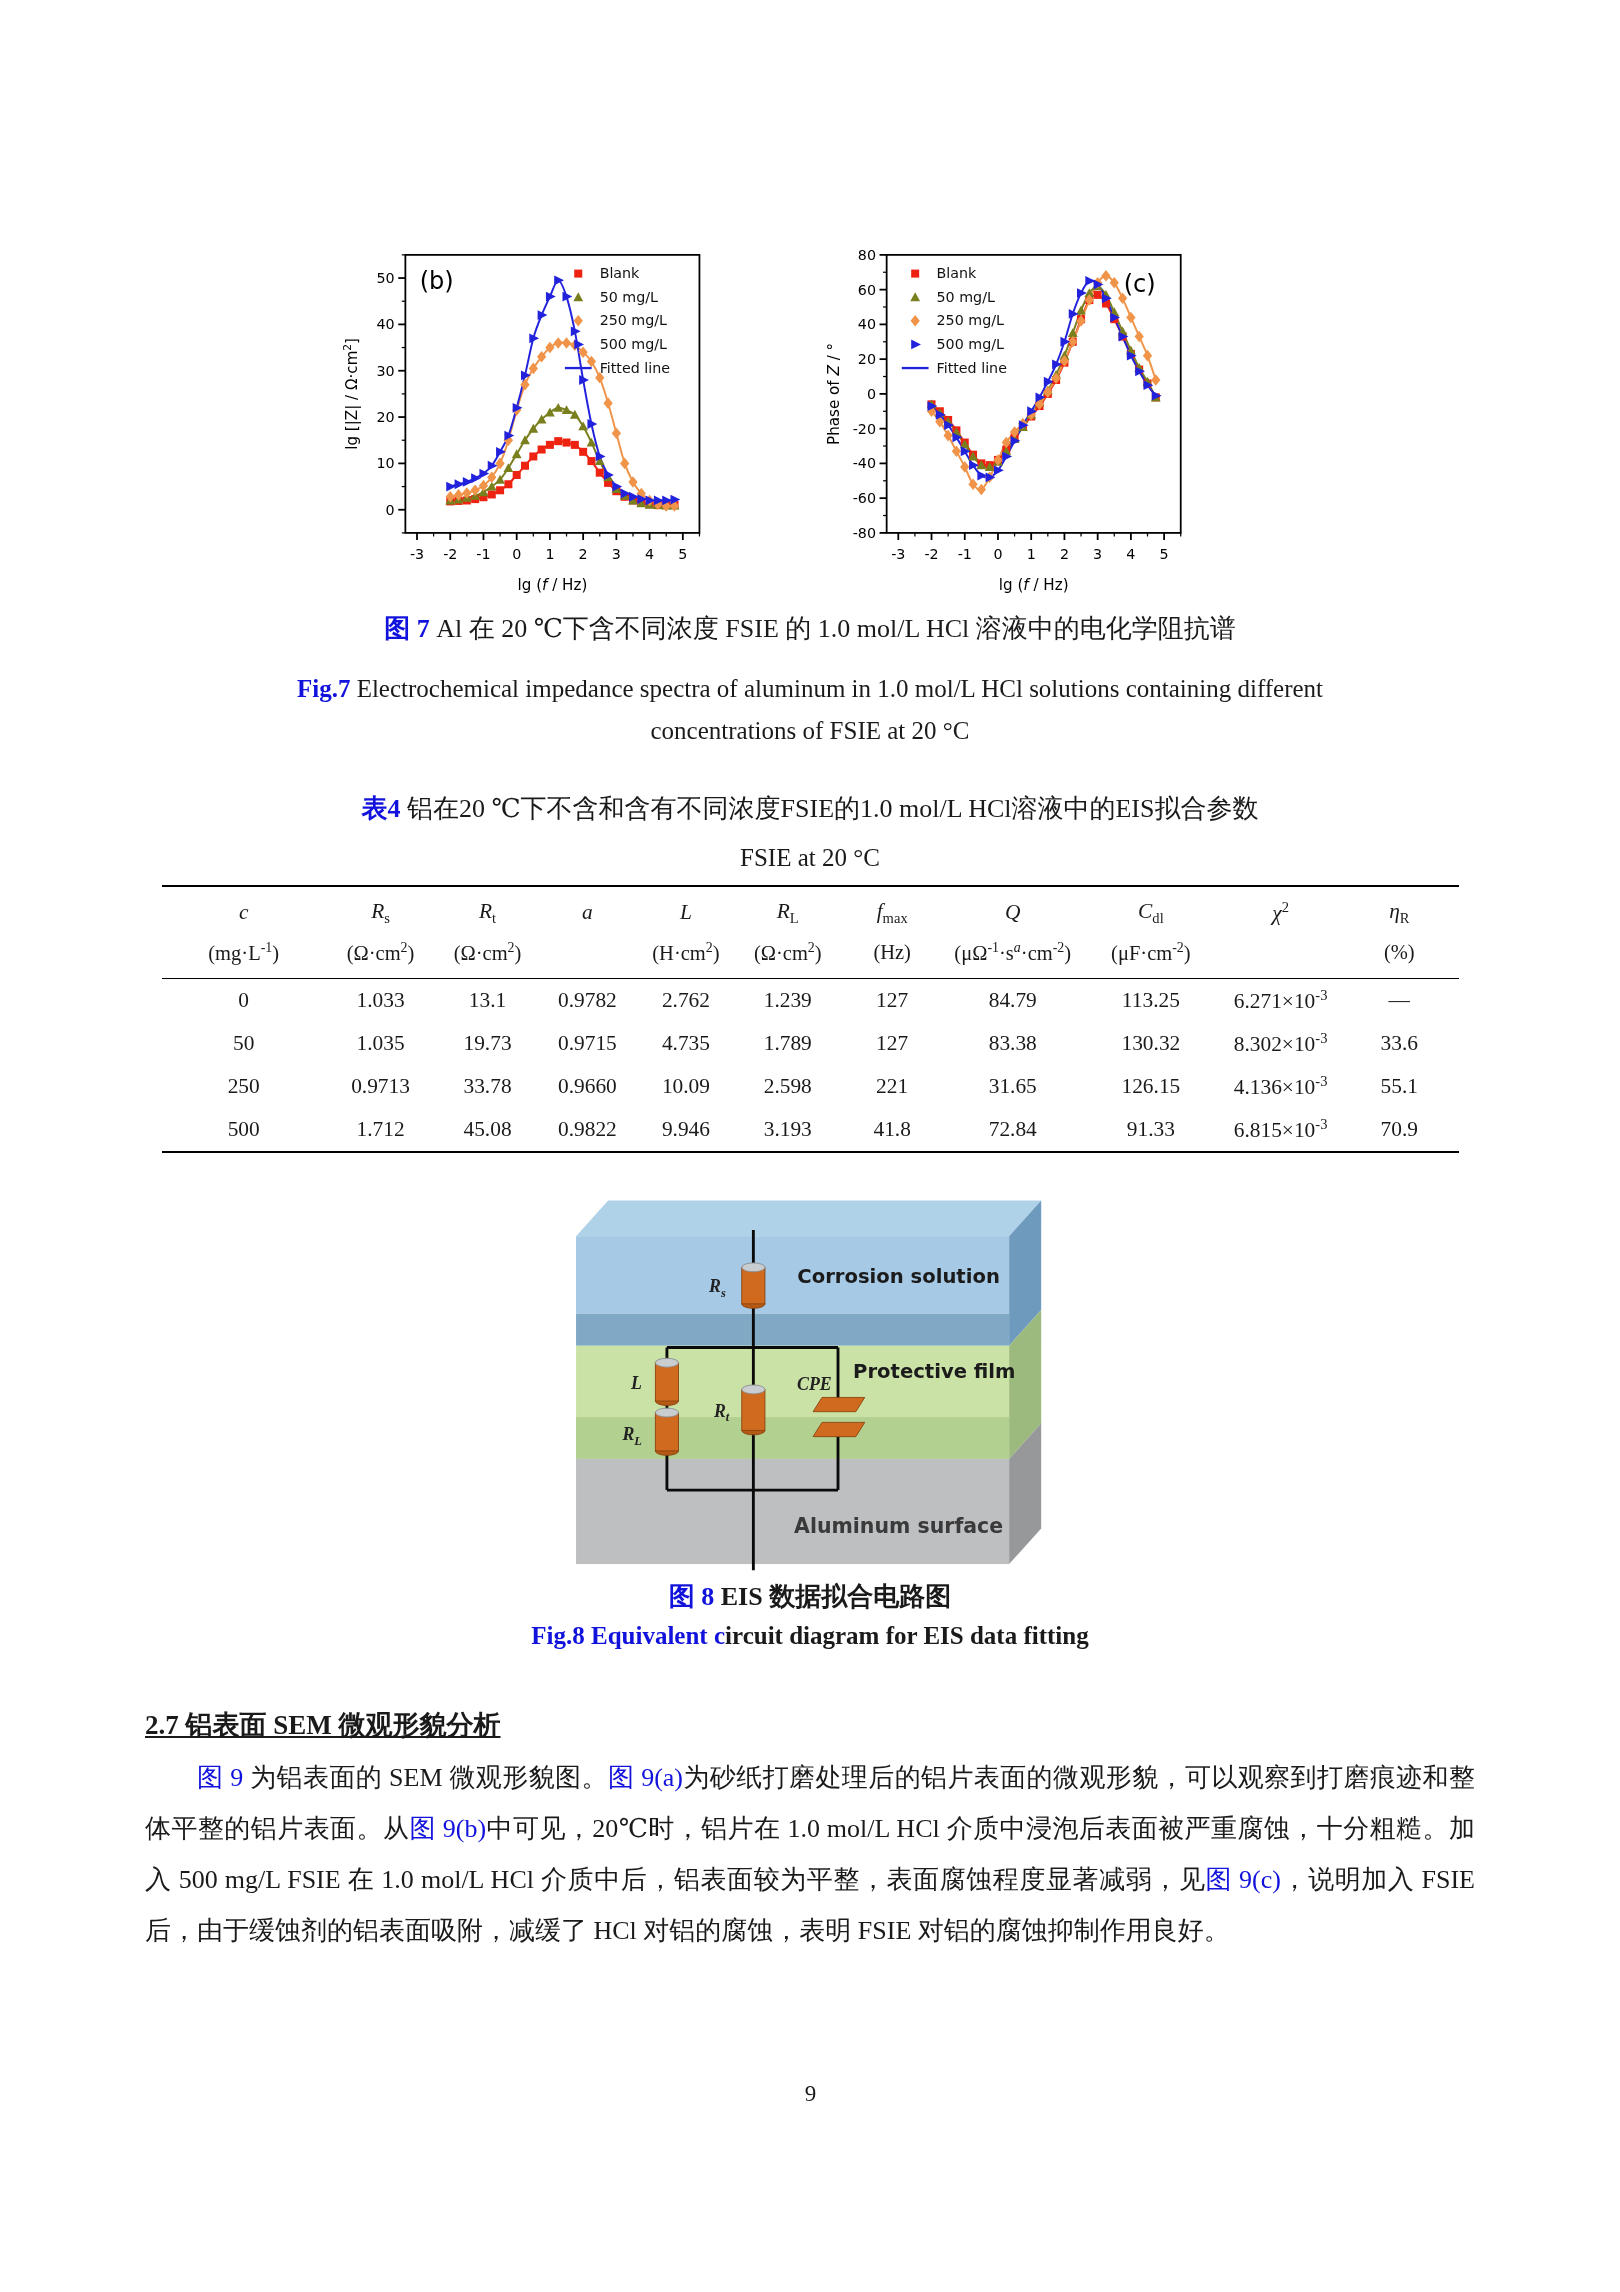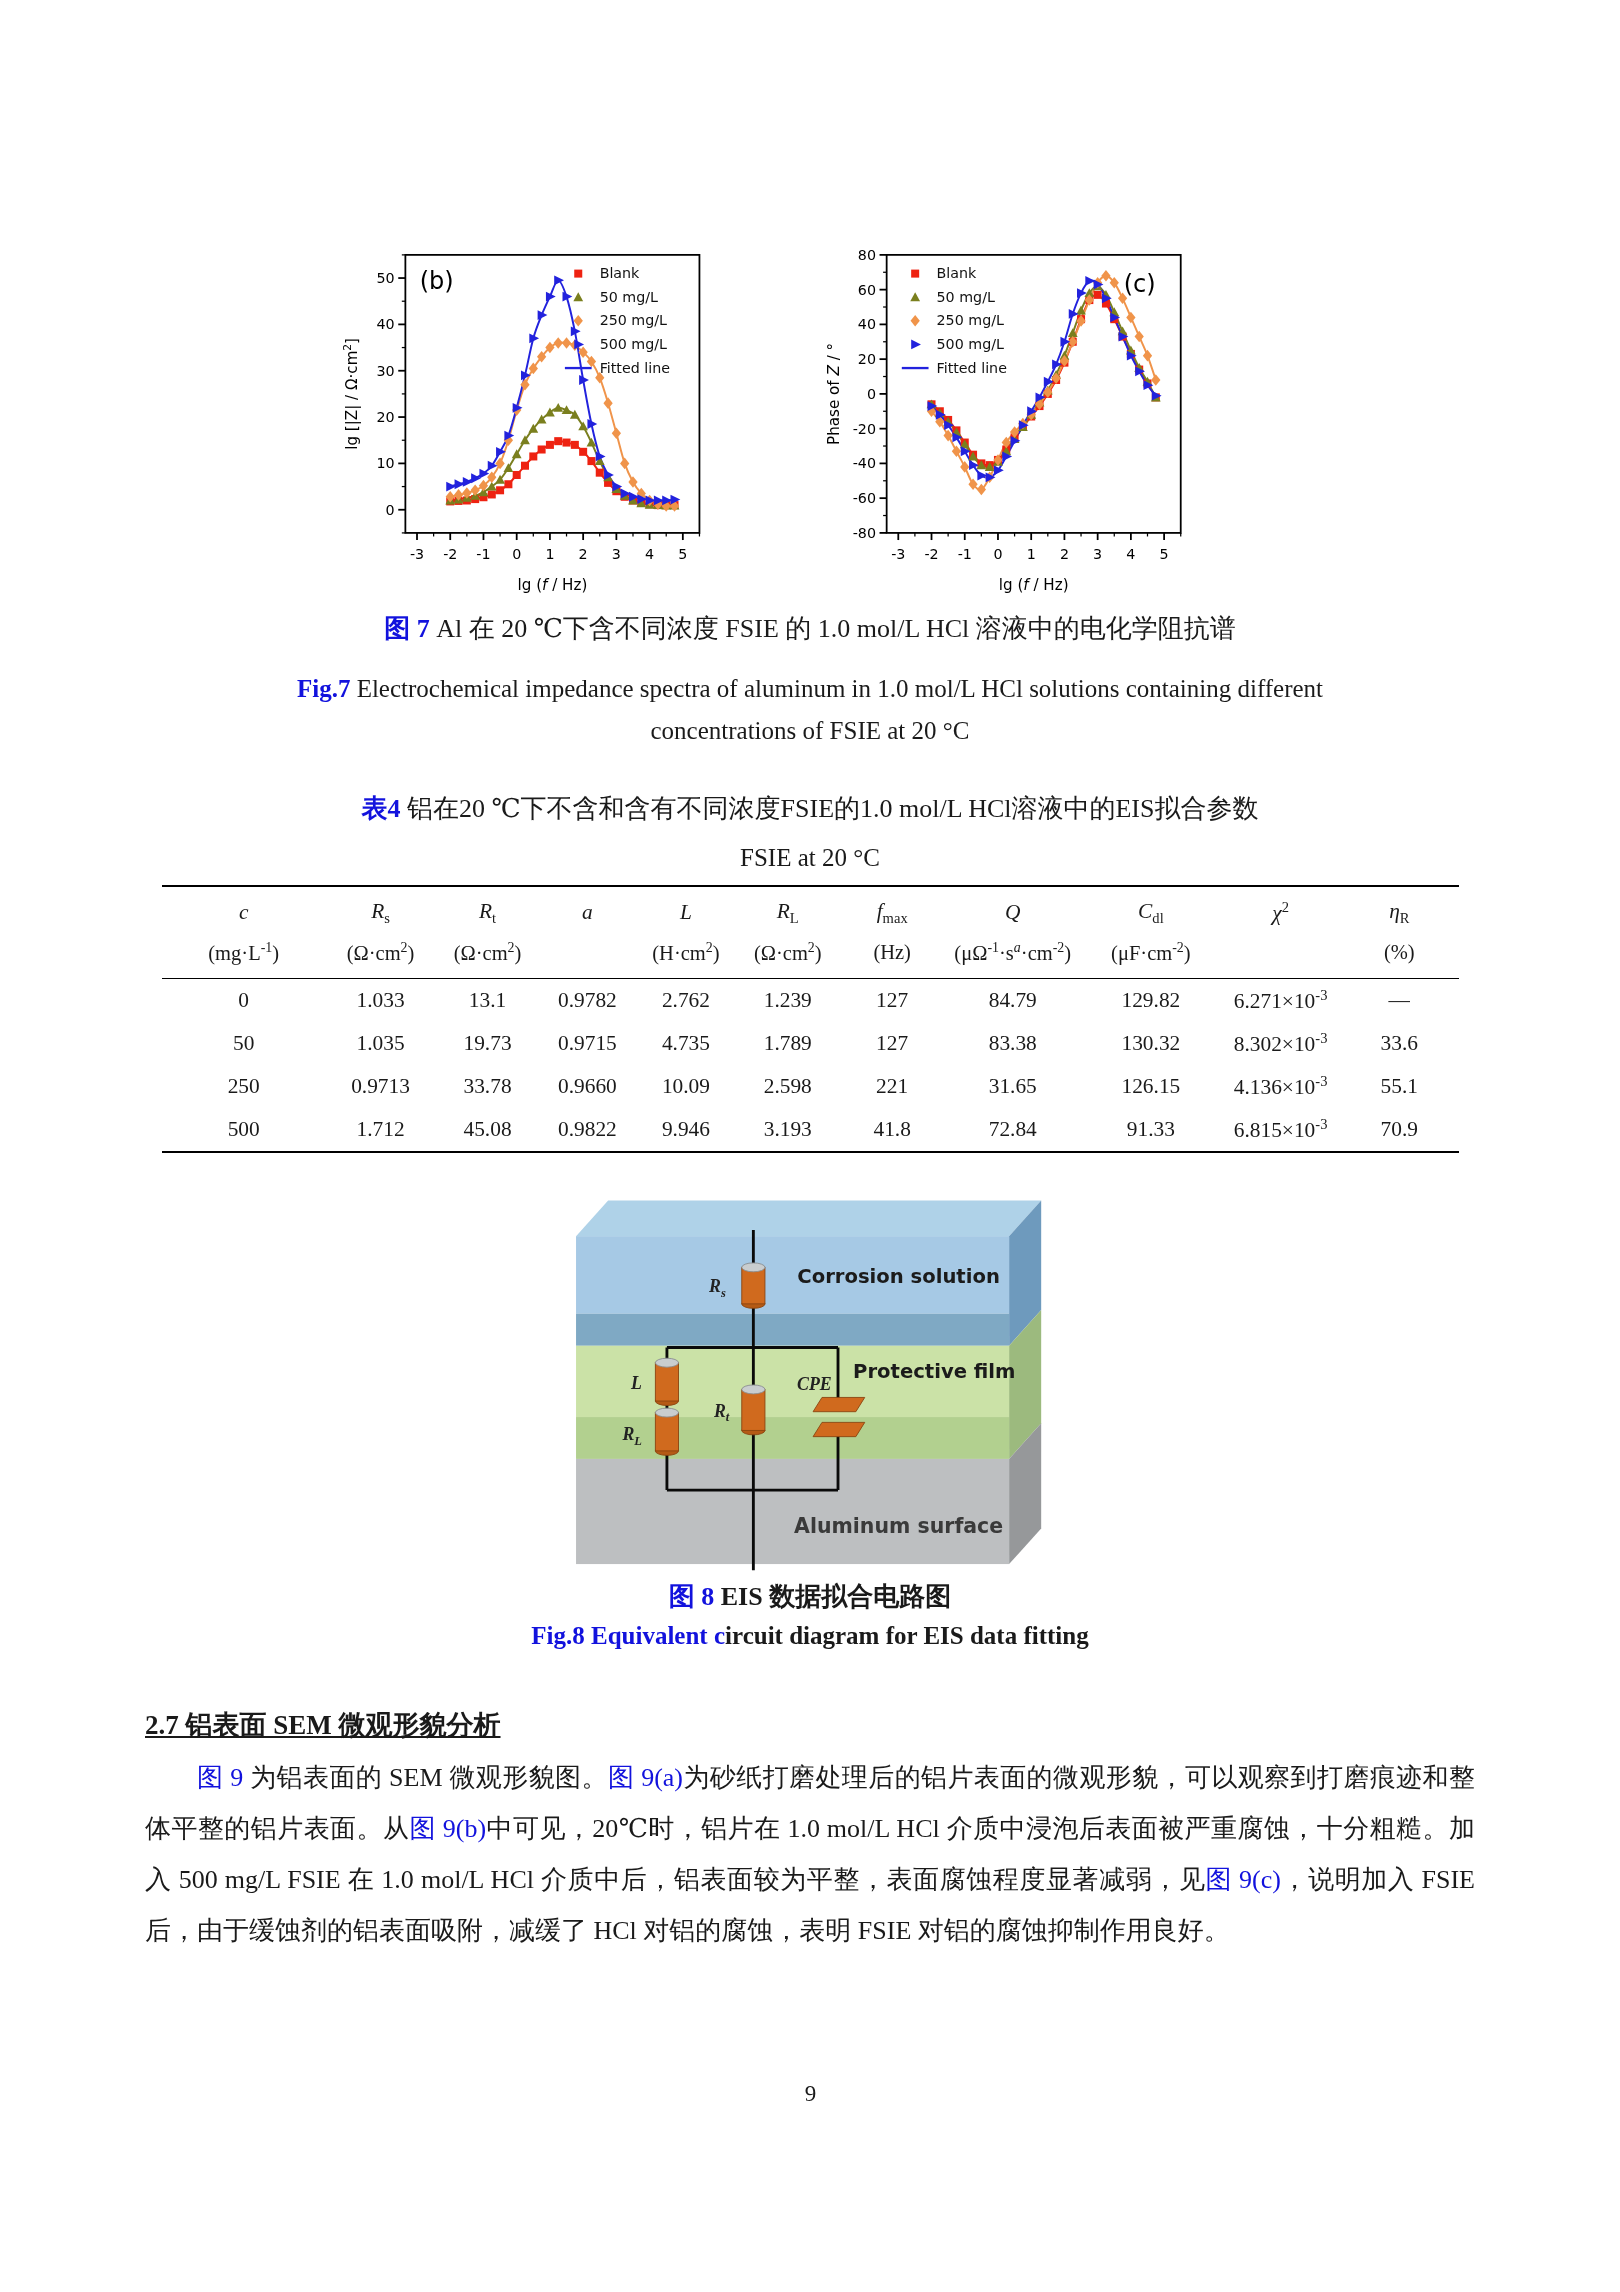--- a/index.html
+++ b/index.html
@@ -467,21 +467,21 @@
       <tbody>
           <tr>
             <td><span>0</span></td>
             <td><span>1.033</span></td>
             <td><span>13.1</span></td>
             <td><span>0.9782</span></td>
             <td><span>2.762</span></td>
             <td><span>1.239</span></td>
             <td><span>127</span></td>
             <td><span>84.79</span></td>
-            <td><span>129.82</span></td>
+            <td><span>113.25</span></td>
             <td><span>6.271×10</span><sup>-3</sup></td>
             <td><span>—</span></td>
           </tr>
           <tr>
             <td><span>50</span></td>
             <td><span>1.035</span></td>
             <td><span>19.73</span></td>
             <td><span>0.9715</span></td>
             <td><span>4.735</span></td>
             <td><span>1.789</span></td>

